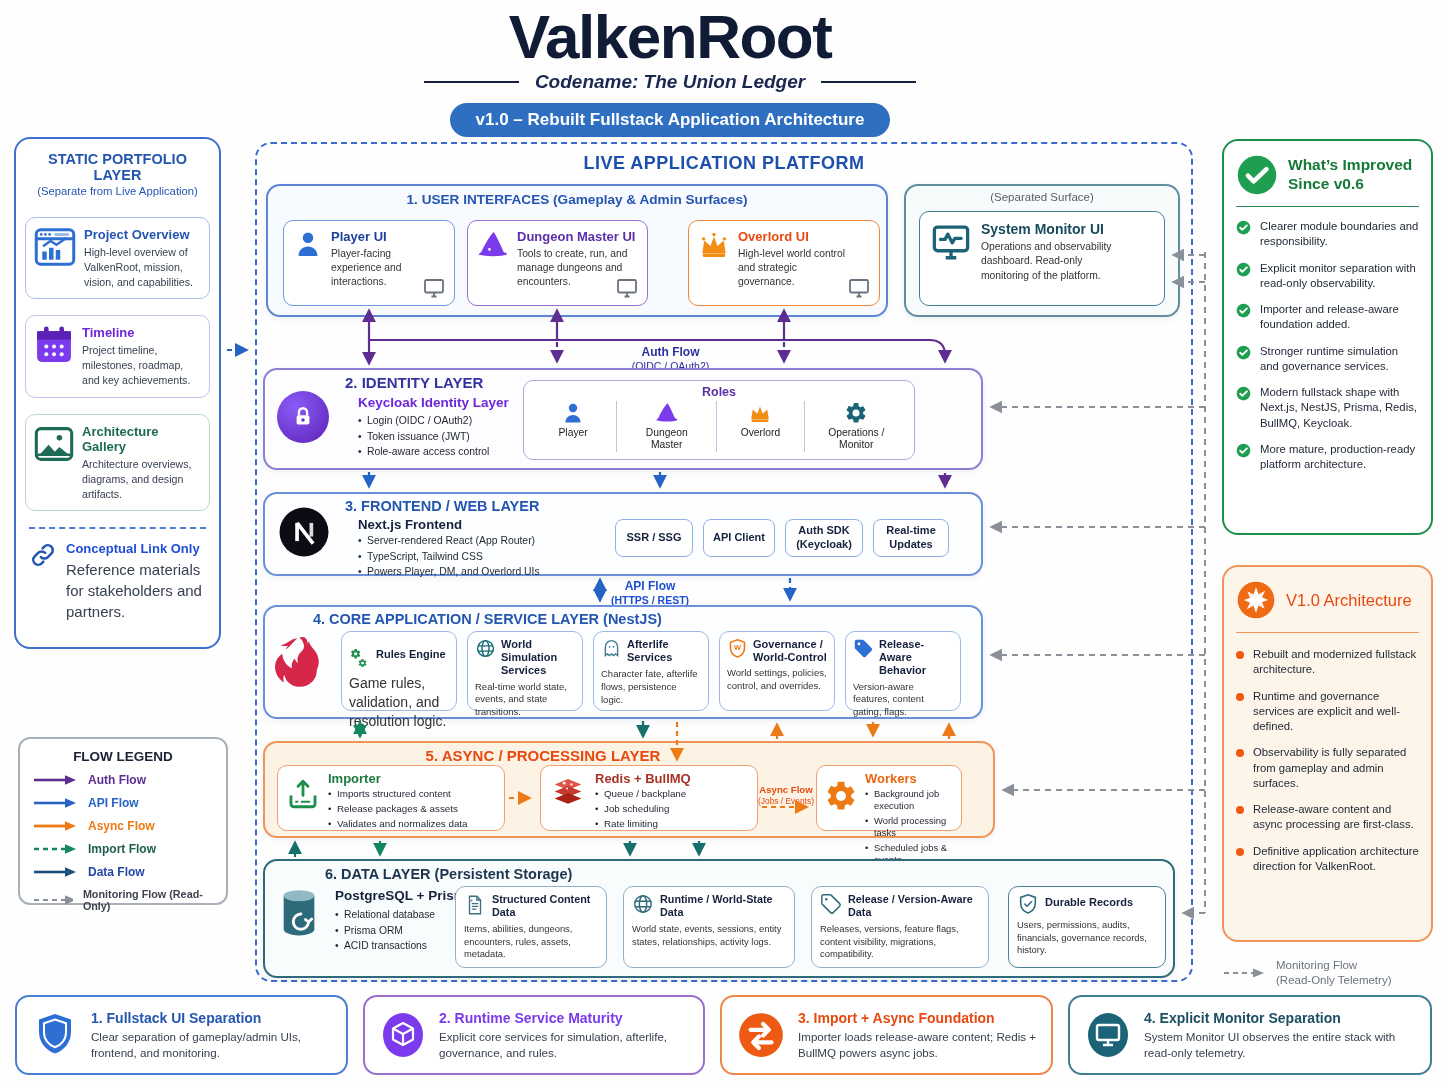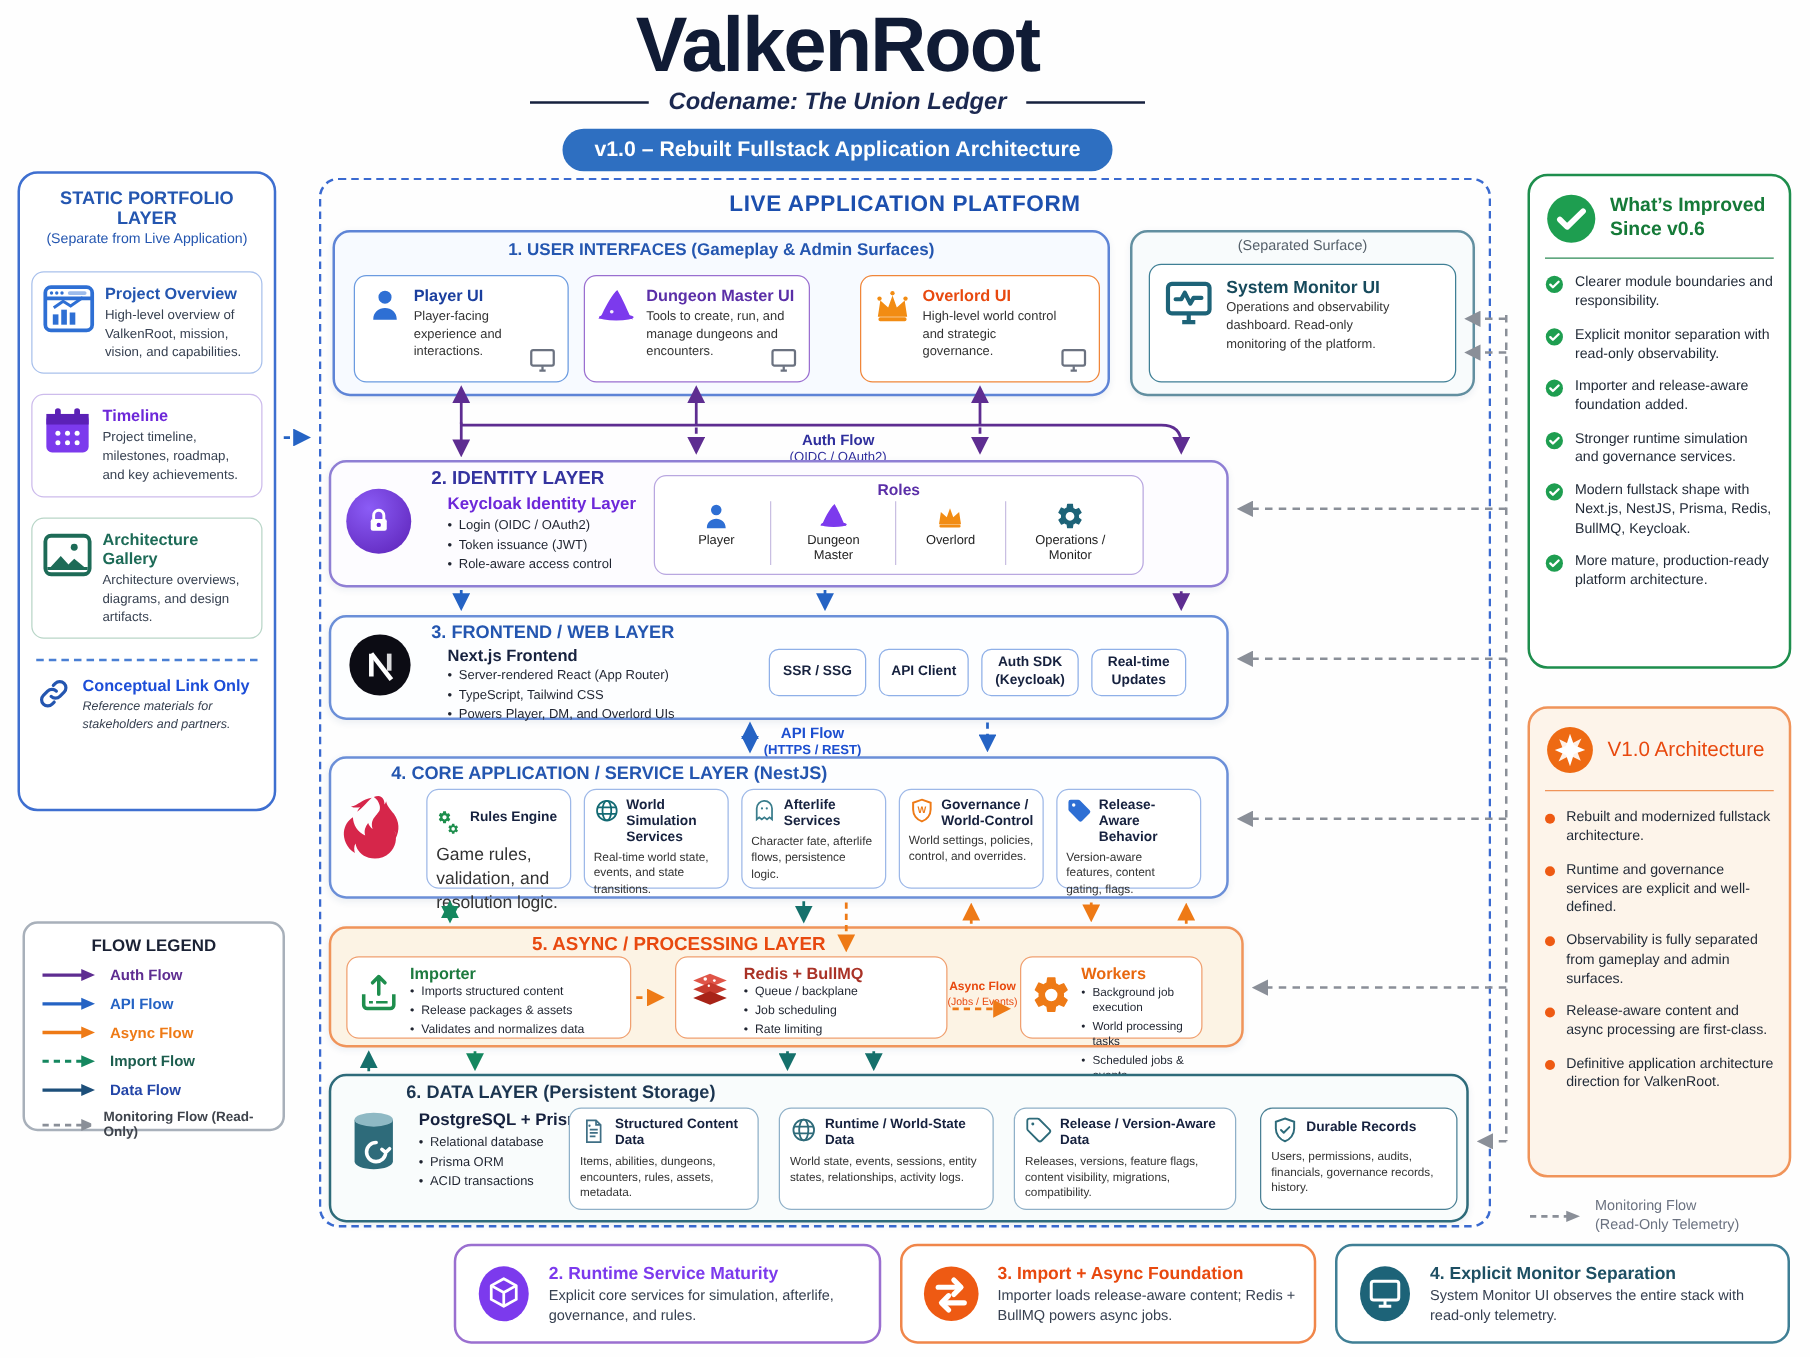--- a/index.html
+++ b/index.html
@@ -109,21 +109,21 @@
 
     <div data-name="portfolio-divider" style="border-top:2px dashed #4a7fd4;margin:16px 4px 12px;"></div>
 
     <div style="display:flex;gap:9px;padding:0 4px;" data-name="conceptual-link">
       <svg class="ic" data-name="link-icon" width="28" height="28" viewBox="0 0 24 24" fill="none" stroke="#2456b0" stroke-width="2.2" stroke-linecap="round">
         <path d="M10.2,13.8a4.2,4.2,0,0,0,6,0l2.9-2.9a4.24,4.24,0,0,0-6-6l-1.4,1.4"></path>
         <path d="M13.8,10.2a4.2,4.2,0,0,0-6,0l-2.9,2.9a4.24,4.24,0,0,0,6,6l1.4-1.4"></path>
       </svg>
       <div>
         <div data-name="link-title" style="color:#1d4ed8;font-weight:800;font-size:13px;">Conceptual Link Only</div>
-        <div data-name="link-desc" style="color:#374151;font-size:10px;line-height:1.4;margin-top:3px;font-style:italic;">Reference materials for stakeholders and partners.</div>
+        <div data-name="link-desc" style="color:#374151;font-size:15px;line-height:1.4;margin-top:3px;">Reference materials for stakeholders and partners.</div>
       </div>
     </div>
   </div>
 
   <div class="abs" style="left:18px;top:737px;width:210px;height:168px;border:2px solid #a8b0ba;border-radius:12px;background:#fff;padding:10px 12px;" data-name="flow-legend">
     <div class="ctr" data-name="legend-title" style="font-weight:800;font-size:13.5px;color:#1b2235;margin-bottom:9px;">FLOW LEGEND</div>
     <div class="lg-row" data-name="legend-item-auth">
       <svg data-name="auth-flow-arrow" width="46" height="12">
           <line x1="2" y1="6" x2="34" y2="6" stroke-width="2.6" stroke="#5e2d91"></line>
           <path d="M33,1.2L44,6L33,10.8Z" fill="#5e2d91"></path>
@@ -608,20 +608,30 @@
     <svg data-name="monitoring-note-arrow" width="44" height="12">
         <line x1="2" y1="6" x2="32" y2="6" stroke="#8a8f98" stroke-width="2.2" stroke-dasharray="5,4"></line>
         <path d="M31,1.5L42,6L31,10.5Z" fill="#8a8f98"></path>
       </svg>
     <div style="font-size:11.5px;color:#6b7280;line-height:1.3;">
       <div data-name="monitoring-note-label">Monitoring Flow</div>
       <div data-name="monitoring-note-sub">(Read-Only Telemetry)</div>
     </div>
   </div>
 
+  <div class="abs" style="left:15px;top:995px;width:333px;height:80px;border:2px solid #4a7fd4;border-radius:14px;background:#fff;display:flex;align-items:center;gap:12px;padding:10px 14px;" data-name="footer-card-fullstack-ui-separation">
+    <svg class="ic" data-name="shield-blue-icon" width="48" height="52" viewBox="0 0 48 48">
+        <path d="M24,3l16,5.5V21c0,10-6.8,18.5-16,21.5C14.8,39.5,8,31,8,21V8.5z" fill="#2e6fd4"></path>
+        <path d="M24,8.5l11,3.8v9.2c0,6.8-4.6,12.7-11,14.8c-6.4-2.1-11-8-11-14.8v-9.2z" fill="none" stroke="#fff" stroke-width="2"></path>
+      </svg>
+    <div>
+      <div data-name="footer-title" style="color:#2456b0;font-weight:800;font-size:14px;">1. Fullstack UI Separation</div>
+      <div data-name="footer-desc" style="color:#374151;font-size:11.6px;line-height:1.35;margin-top:3px;">Clear separation of gameplay/admin UIs, frontend, and monitoring.</div>
+    </div>
+  </div>
 
   <div class="abs" style="left:363px;top:995px;width:342px;height:80px;border:2px solid #9a6fd0;border-radius:14px;background:#fff;display:flex;align-items:center;gap:12px;padding:10px 14px;" data-name="footer-card-runtime-service-maturity">
     <svg class="ic" data-name="cube-icon" width="48" height="52" viewBox="0 0 48 48">
         <ellipse cx="24" cy="24" rx="20" ry="22" fill="#7c3aed"></ellipse>
         <g stroke="#fff" stroke-width="2.2" fill="none" stroke-linejoin="round">
           <path d="M24,12l10,5.5v11L24,34l-10-5.5v-11z"></path>
           <path d="M14,17.5l10,5.5l10-5.5M24,23v11"></path>
         </g>
       </svg>
     <div>

